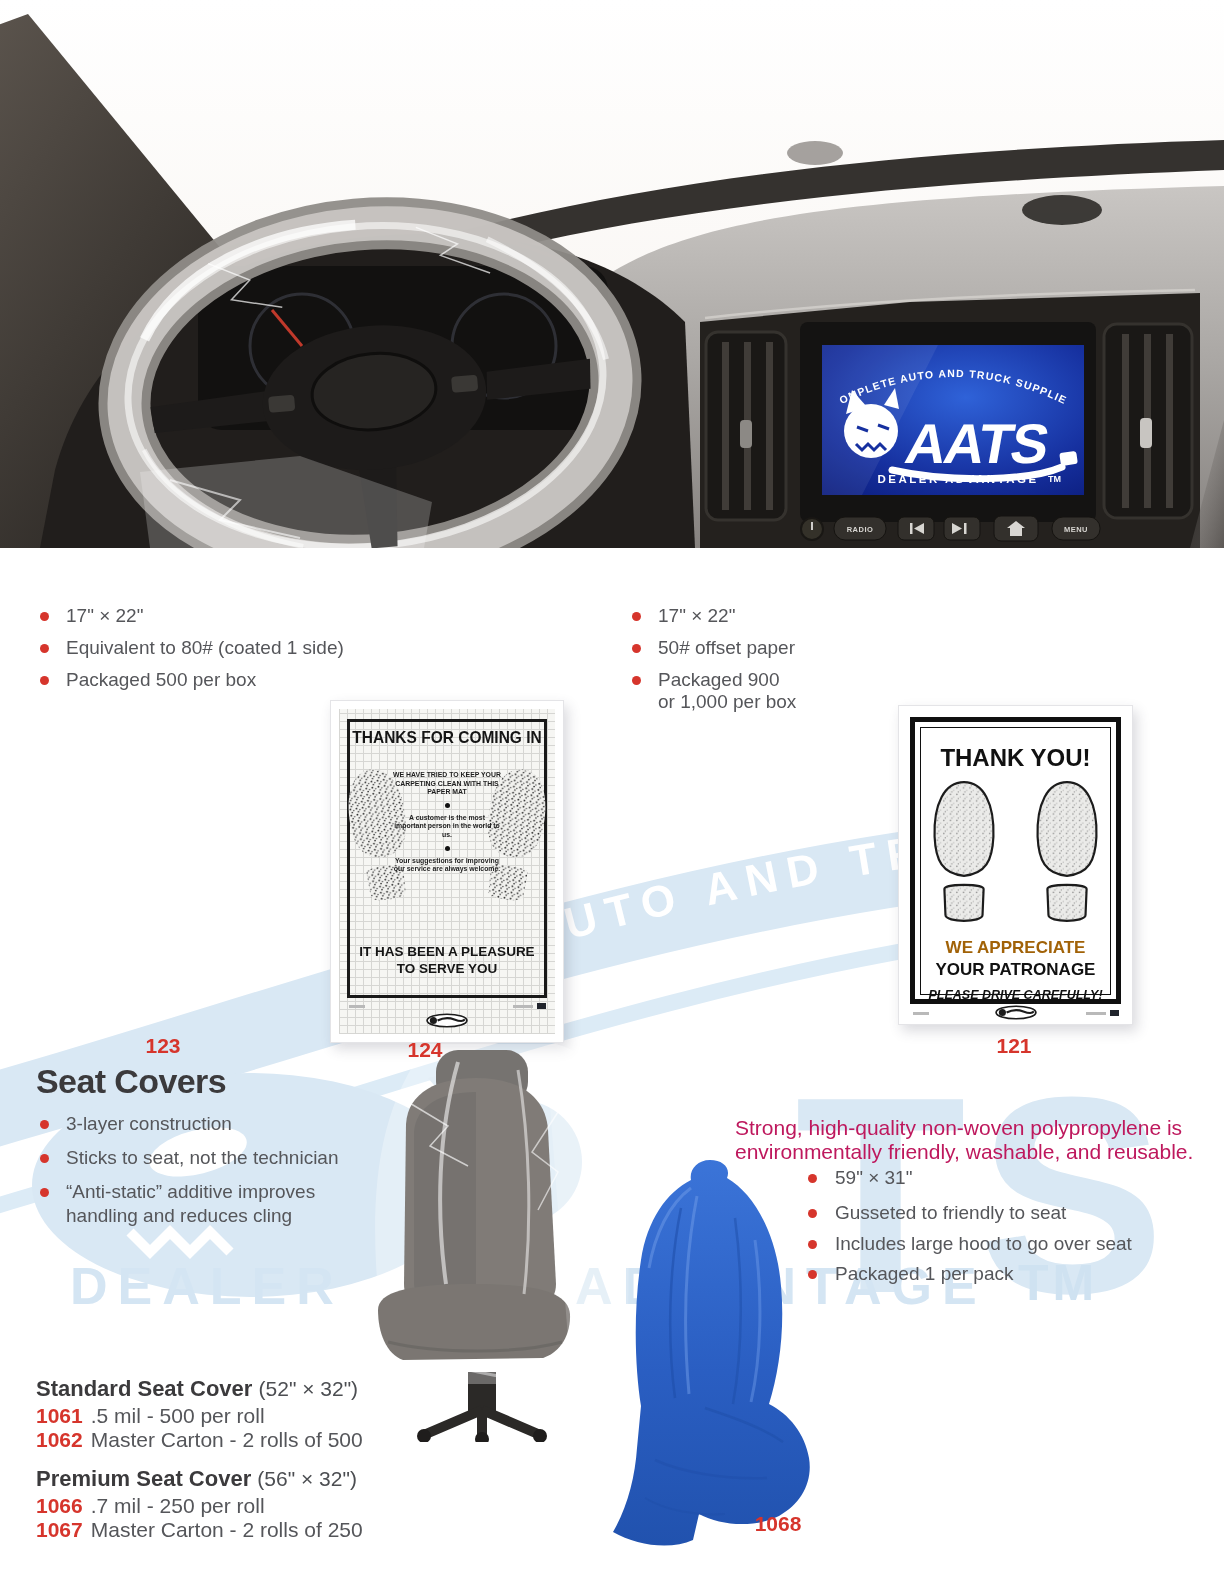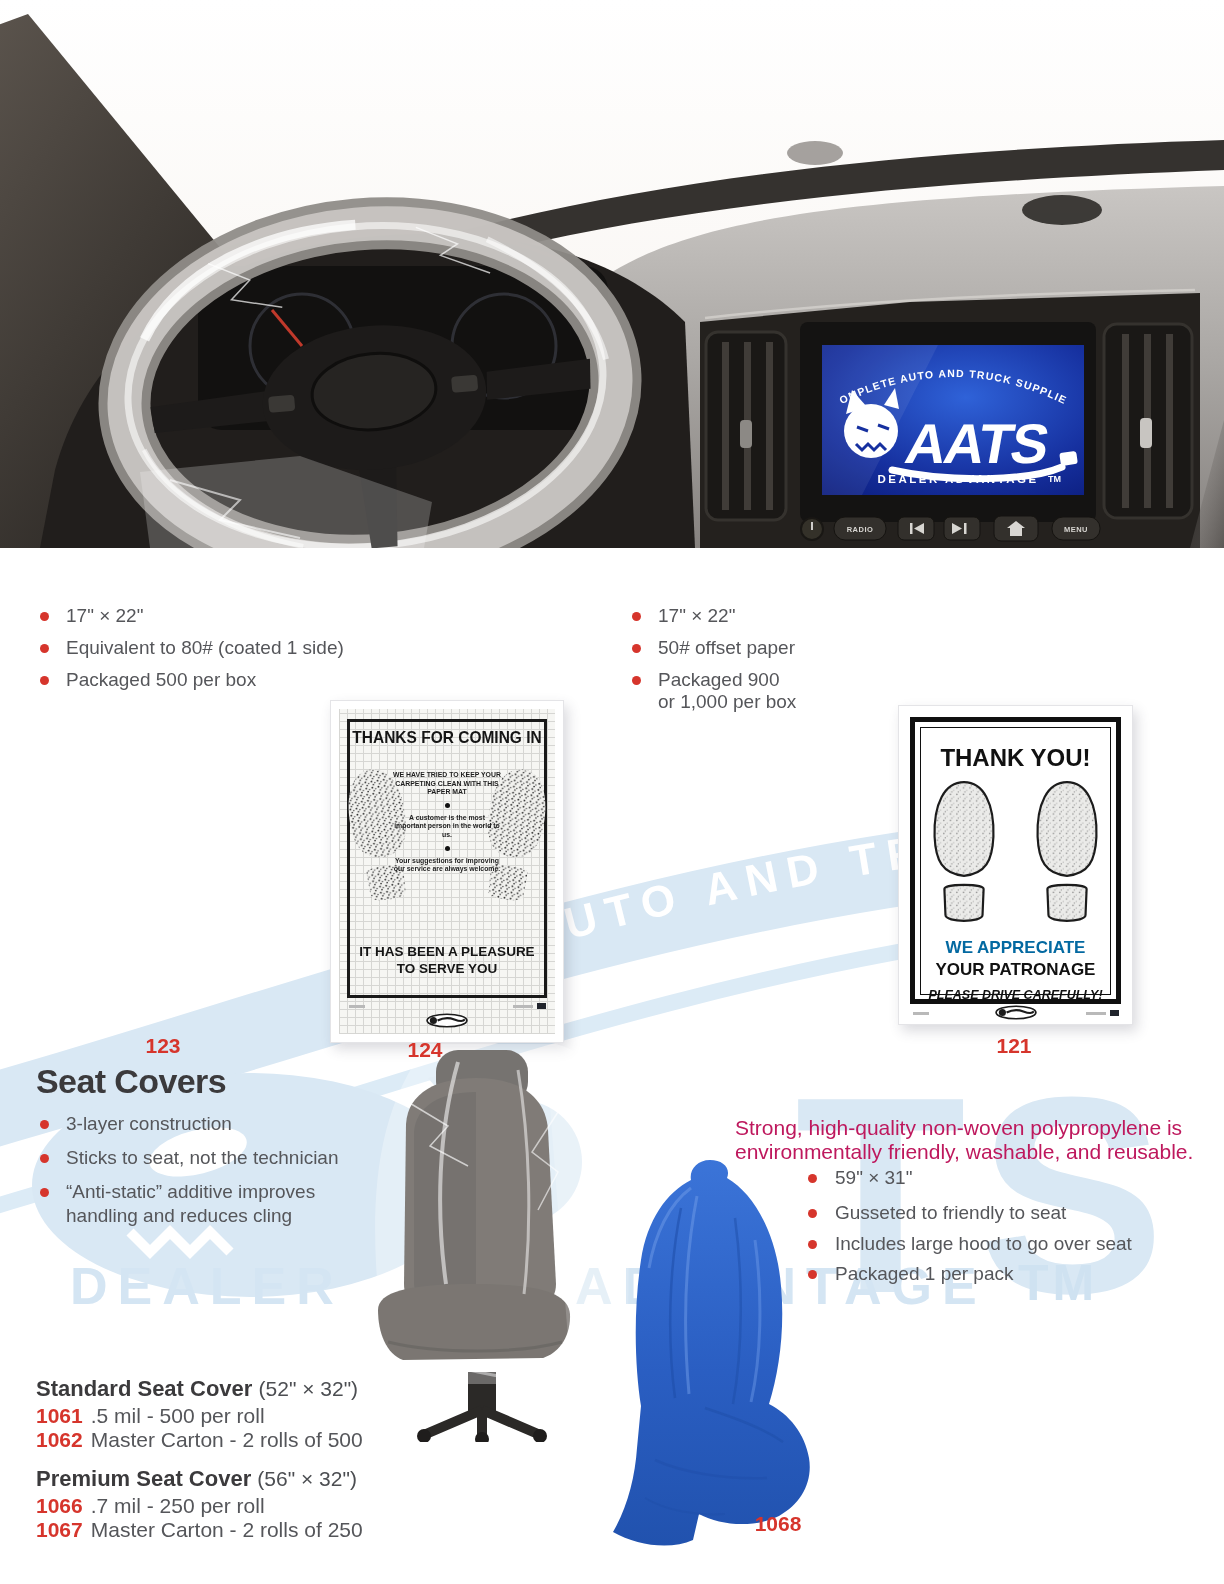--- a/index.html
+++ b/index.html
@@ -32,21 +32,21 @@
   .m124 .midcol{position:absolute;left:50%;transform:translateX(-50%);top:70px;width:108px;
       font-size:6.9px;line-height:8.6px;font-weight:700;color:#1d1d1d;text-align:center;}
   .m124 .midcol .sep{width:5px;height:5px;border-radius:50%;background:#111;margin:6px auto;}
   .m124 .footer{position:absolute;top:243px;width:100%;text-align:center;font-weight:700;
       font-size:13.5px;line-height:16.5px;color:#151515;}
   .m124 .logo,.m121 .logo,.m123 .logo{position:absolute;left:50%;transform:translateX(-50%);}
   
   .m121-outer{position:absolute;left:11px;right:11px;top:11px;bottom:20px;border:5px solid #101010;}
   .m121-inner{position:absolute;left:21px;right:21px;top:21px;bottom:29px;border:1.5px solid #101010;}
   .m121 .title{position:absolute;top:38px;width:100%;text-align:center;font-weight:700;font-size:24px;color:#111;}
-  .m121 .l1{position:absolute;top:232px;width:100%;text-align:center;font-weight:700;font-size:17px;color:#0369a1;}
+  .m121 .l1{position:absolute;top:232px;width:100%;text-align:center;font-weight:700;font-size:17px;color:#a16207;}
   .m121 .l2{position:absolute;top:254px;width:100%;text-align:center;font-weight:700;font-size:17px;color:#111;}
   .m121 .l3{position:absolute;top:282px;width:100%;text-align:center;font-weight:700;font-style:italic;font-size:12.5px;color:#111;}
   .print{position:absolute;}
   .micro{position:absolute;height:3px;background:#b9b9b9;}
   .flagmark{position:absolute;width:9px;height:6px;background:#20242c;}
   .wm{position:absolute;left:0;top:0;z-index:0;}
   .z1{z-index:1}.z2{z-index:2}.z3{z-index:3}
 </style>
 </head>
 <body>

